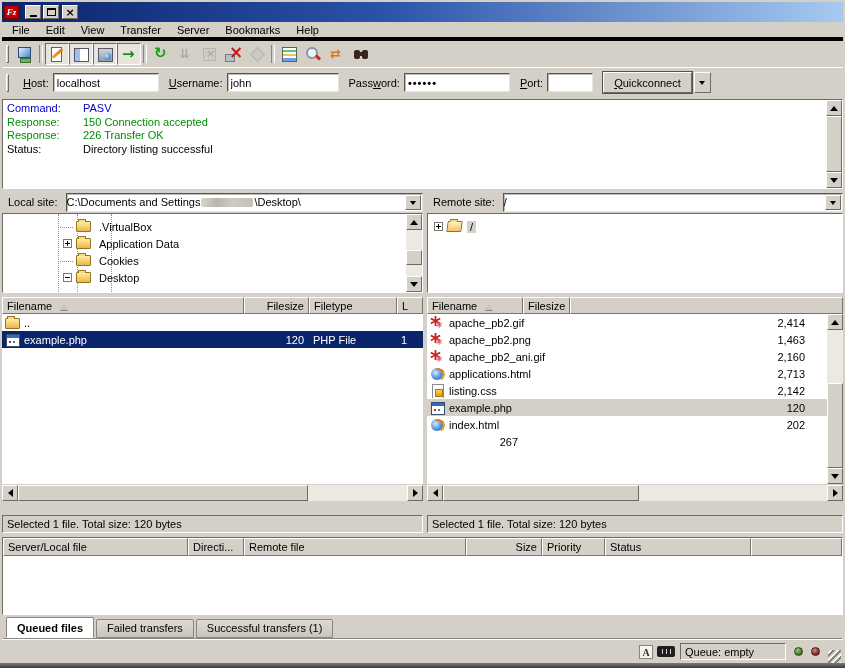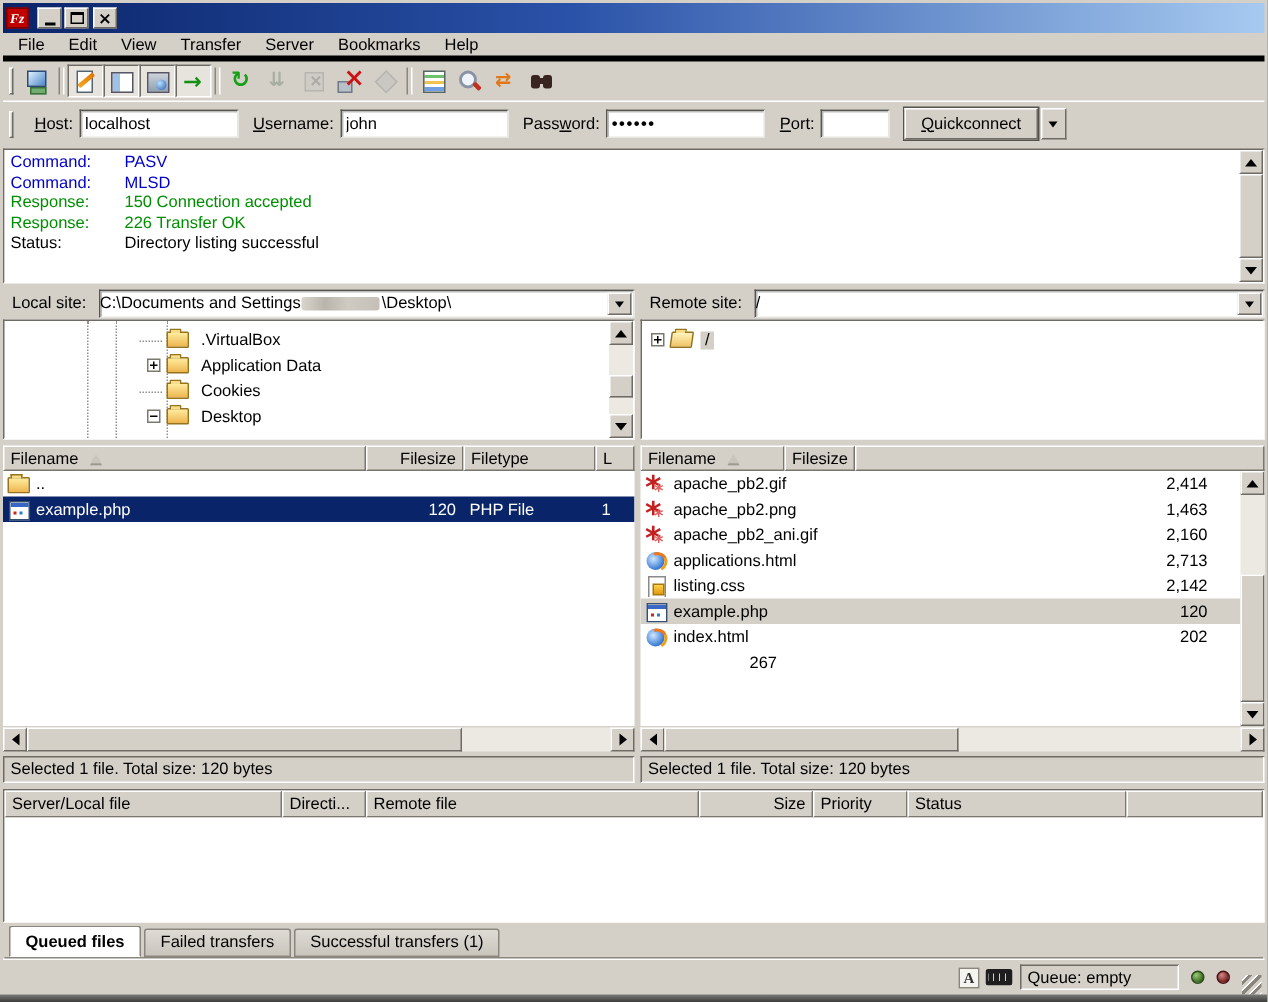--- a/index.html
+++ b/index.html
@@ -106,21 +106,21 @@
   .combo-val { padding-left:0; white-space:nowrap; overflow:hidden; display:flex; align-items:center; }
   .combo-btn { position:absolute; right:1px; top:1px; bottom:1px; width:16px; display:flex; align-items:center; justify-content:center; }
   .combo-btn::before { content:""; width:0; height:0; border:3px solid transparent; border-top:4px solid #000; margin-top:4px; }
   .redacted { display:inline-block; width:52px; height:9px; margin:0 1px; border-radius:2px;
               background:linear-gradient(90deg,#d9d5cd,#b9b5ad 30%,#cfcbc3 60%,#c4c0b8); }
 
   .treewrap { height:80px; flex:none; display:flex; background:#fff; overflow:hidden; }
   .treebody { flex:1; position:relative; overflow:hidden; padding-top:4px; }
   .guide { position:absolute; top:0; bottom:0; border-left:1px dotted #909090; }
   .trow { height:17px; display:flex; align-items:center; position:relative; }
-  .trow.indented { padding-left:95px; }
+  .trow.indented { padding-left:60px; }
   .trow.root { padding-left:6px; }
   .expander { width:9px; height:9px; border:1px solid #7b786f; background:#fff; position:relative; flex:none; margin-right:4px; }
   .expander::before { content:""; position:absolute; left:1px; right:1px; top:3px; height:1px; background:#000; }
   .expander.plus::after { content:""; position:absolute; top:1px; bottom:1px; left:3px; width:1px; background:#000; }
   .expander.none { border-color:transparent; background:transparent; }
   .expander.none::before { left:-6px; right:-2px; top:4px; height:0; background:none; border-top:1px dotted #909090; }
   .folder-ic { width:15px; height:11px; position:relative; flex:none; margin-right:5px;
                background:linear-gradient(#ffec9e,#eeb54e); border:1px solid #96731d; border-radius:1px; }
   .folder-ic::before { content:""; position:absolute; top:-3px; left:1px; width:6px; height:2px;
                background:#f7dd8a; border:1px solid #96731d; border-bottom:none; border-radius:1px 1px 0 0; }
@@ -161,21 +161,21 @@
       background:radial-gradient(circle at 38% 38%,#cfe8ff,#2a6fd0 75%); }
   .html-file-icon::after { content:""; left:2px; top:1px; width:9px; height:9px; border-radius:50%;
       border:2px solid transparent; border-top-color:#f07818; border-right-color:#f0a018; transform:rotate(20deg); }
   .css-file-icon::before { content:""; left:2px; top:0px; width:10px; height:13px; background:#fdfdfd; border:1px solid #8a8a8a; }
   .css-file-icon::after { content:""; left:5px; top:5px; width:6px; height:6px; border:1px solid #a57a10;
       background:linear-gradient(#ffd24a,#e09a10); }
   .php-file-icon::before { content:""; left:1px; top:1px; width:12px; height:11px; background:#fff; border:1px solid #35506e;
       box-shadow:inset 0 3px 0 #3a66c4; }
   .php-file-icon::after { content:""; left:4px; top:8px; width:2px; height:2px; background:#d02020; box-shadow:4px 0 0 #2080d0; }
 
-  .statusline { height:18px; flex:none; margin-top:3px; padding:2px 4px; border:1px solid; border-color:#6e6a64 #fff #fff #6e6a64; white-space:nowrap; overflow:hidden; }
+  .statusline { height:18px; flex:none; margin-top:14px; padding:2px 4px; border:1px solid; border-color:#6e6a64 #fff #fff #6e6a64; white-space:nowrap; overflow:hidden; }
 
   
   .queuewrap { flex:1; margin-top:4px; display:flex; flex-direction:column; background:#fff; border:1px solid; border-color:#6e6a64 #fff #fff #6e6a64; overflow:hidden; }
   .queue-header { height:18px; display:flex; flex:none; background:#d4d0c8; }
   .queue-header div.hcol:nth-of-type(1){width:185px} .queue-header div.hcol:nth-of-type(2){width:56px}
   .queue-header div.hcol:nth-of-type(3){width:222px} .queue-header div.hcol:nth-of-type(4){width:76px}
   .queue-header div.hcol:nth-of-type(5){width:63px}  .queue-header div.hcol:nth-of-type(6){width:146px}
   .queue-header div.hcol:nth-of-type(7){flex:1}
   .queue-body { flex:1; background:#fff; }
 
@@ -334,23 +334,20 @@
   </div>
 
   <div class="logwrap sunken">
     <div class="logpanel">
 
         <div class="logline command">
           <span class="logpre">Command:</span><span>PASV</span>
         </div>
 
 
-        <div class="logline command">
-          <span class="logpre">Command:</span><span>MLSD</span>
-        </div>
 
         <div class="logline response">
           <span class="logpre">Response:</span><span>150 Connection accepted</span>
         </div>
 
         <div class="logline response">
           <span class="logpre">Response:</span><span>226 Transfer OK</span>
         </div>
 
         <div class="logline status">

